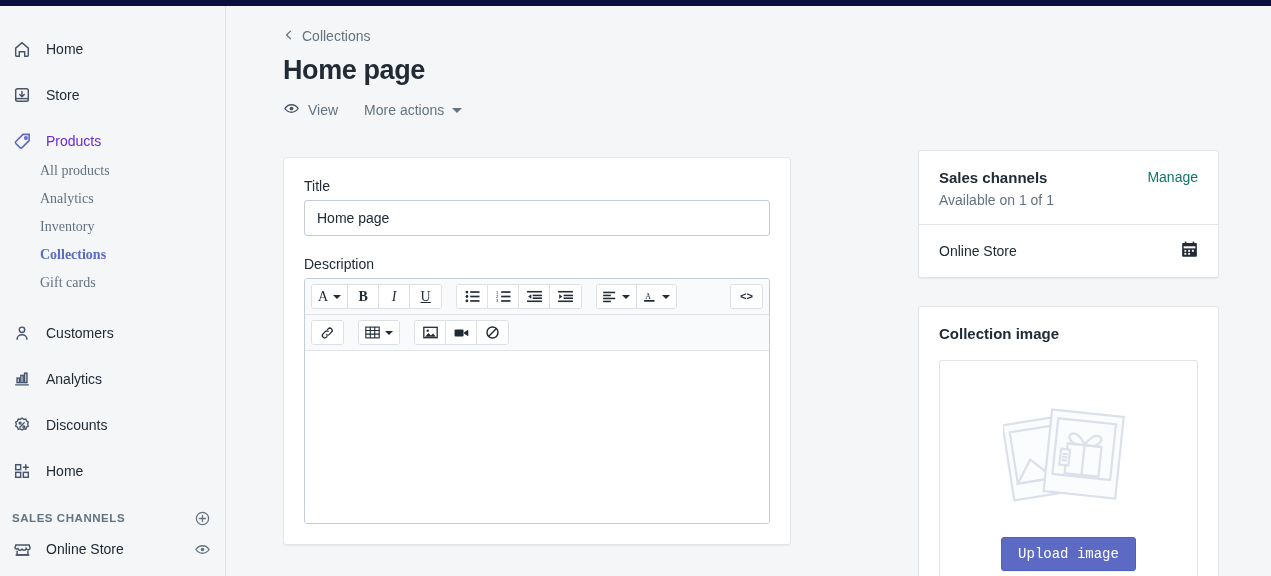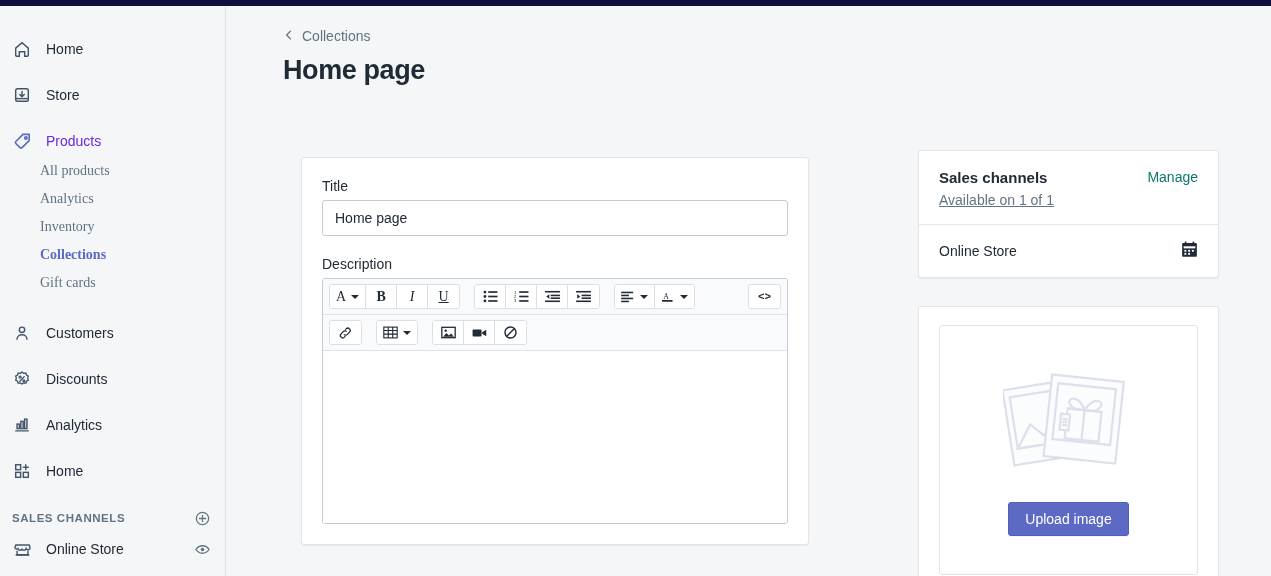--- a/index.html
+++ b/index.html
@@ -48,21 +48,21 @@
   }
   .breadcrumb .lbl { font-size:14px; color:#637381; }
   .page-title { margin:11px 0 0 57px; font-size:27px; font-weight:bold; letter-spacing:-.4px; color:#212b36; }
   .actions { display:flex; align-items:center; gap:26px; margin:14px 0 0 57px; }
   .act { display:inline-flex; align-items:center; gap:8px; cursor:pointer; }
   .act .lbl { font-size:14px; color:#637381; }
   .caret { width:0;height:0;border-left:5px solid transparent;border-right:5px solid transparent;border-top:5px solid #637381; }
 
   
   .card { background:#fff; border:1px solid #e3e6e9; border-radius:3px; box-shadow:0 1px 1px rgba(22,29,37,.06); }
-  .col-left { position:absolute; left:75px; top:151px; width:508px; }
+  .col-left { position:absolute; left:57px; top:151px; width:508px; }
   .col-right { position:absolute; left:692px; top:144px; width:301px; }
 
   .card-pad { padding:20px; }
   .field-label { font-size:14px; color:#212b36; margin-bottom:6px; }
   .text-input {
     width:100%; height:36px; border:1px solid #c4cdd5; border-radius:3px;
     padding:0 12px; font-size:14px; font-family:"Liberation Sans", sans-serif; color:#212b36;
     background:#fff; outline:none;
   }
 
@@ -78,32 +78,32 @@
   .tb-caret { width:0;height:0;border-left:4px solid transparent;border-right:4px solid transparent;border-top:4px solid #212b36; }
   .tb-spacer { flex:1; }
   .code-btn { font-family:"Liberation Mono", monospace; font-size:11px; font-weight:bold; color:#212b36; }
   .editor-body { height:172px; background:#fff; }
 
   
   .sc-head { padding:18px 20px 16px 20px; border-bottom:1px solid #e3e6e9; }
   .sc-title-row { display:flex; align-items:flex-start; justify-content:space-between; }
   .sc-title { font-size:15px; font-weight:bold; color:#212b36; }
   .sc-manage { font-size:14px; color:#0f766e; cursor:pointer; }
-  .sc-sub { font-size:14px; color:#637381; margin-top:6px;text-decoration:underline; }
+  .sc-sub { font-size:14px; color:#637381; margin-top:6px; }
   .sc-item { display:flex; align-items:center; justify-content:space-between; padding:16px 20px; }
   .sc-item .lbl { font-size:14px; color:#212b36; }
 
   .ci-title { font-size:15px; font-weight:bold; color:#212b36; padding:18px 20px 0 20px; }
   .ci-drop {
     margin:18px 20px 20px 20px; border:1px solid #e0e3e8; border-radius:3px; background:#fff;
     height:250px; display:flex; flex-direction:column; align-items:center; justify-content:center; gap:16px;
   }
   .upload-btn {
     background:#5c6ac4; color:#fff; border:1px solid #4f5ec0; border-radius:3px;
-    font-size:14px; font-family:Liberation Sans, sans-serif; padding:8px 16px; cursor:pointer;
+    font-size:14px; font-family:Liberation Mono, monospace; padding:8px 16px; cursor:pointer;
     box-shadow:0 1px 0 rgba(22,29,37,.05);
   }
 </style>
 </head>
 <body>
 
 <div class="topbar"></div>
 
 <div class="sidebar">
 
@@ -158,44 +158,44 @@
   <div style="height:6px"></div>
 
   <div class="nav-item">
     <span class="ico">
       <svg width="18" height="18" viewBox="0 0 20 20" fill="none" stroke="#46546b" stroke-width="1.6">
         <circle cx="10" cy="6.5" r="3"></circle>
         <path d="M4.5 17c0-3 2.5-5 5.5-5s5.5 2 5.5 5" stroke-linecap="round"></path>
       </svg>
     </span>
     <span class="lbl">Customers</span>
+  </div>
+
+  <div class="nav-item">
+    <span class="ico">
+      <svg width="18" height="18" viewBox="0 0 20 20" fill="none" stroke="#46546b" stroke-width="1.6">
+        <path d="M3 16.5h14" stroke-linecap="round"></path>
+        <rect x="4.5" y="9" width="2.6" height="5"></rect>
+        <rect x="8.7" y="6" width="2.6" height="8"></rect>
+        <rect x="12.9" y="3.5" width="2.6" height="10.5"></rect>
+      </svg>
+    </span>
+    <span class="lbl">Analytics</span>
   </div>
 
   <div class="nav-item">
     <span class="ico">
       <svg width="18" height="18" viewBox="0 0 20 20" fill="none" stroke="#46546b" stroke-width="1.5">
         <path d="M10 2.4l1.9 1.3 2.3-.3.8 2.2 2 1.2-.7 2.2.7 2.2-2 1.2-.8 2.2-2.3-.3L10 15.6l-1.9-1.3-2.3.3-.8-2.2-2-1.2.7-2.2L3 6.8l2-1.2.8-2.2 2.3.3z"></path>
         <path d="M7.6 12.4l4.8-4.8" stroke-linecap="round"></path>
         <circle cx="7.9" cy="7.9" r="1.05"></circle>
         <circle cx="12.1" cy="12.1" r="1.05"></circle>
       </svg>
     </span>
     <span class="lbl">Discounts</span>
-  </div>
-
-  <div class="nav-item">
-    <span class="ico">
-      <svg width="18" height="18" viewBox="0 0 20 20" fill="none" stroke="#46546b" stroke-width="1.6">
-        <path d="M3 16.5h14" stroke-linecap="round"></path>
-        <rect x="4.5" y="9" width="2.6" height="5"></rect>
-        <rect x="8.7" y="6" width="2.6" height="8"></rect>
-        <rect x="12.9" y="3.5" width="2.6" height="10.5"></rect>
-      </svg>
-    </span>
-    <span class="lbl">Analytics</span>
   </div>
 
   <div class="nav-item">
     <span class="ico">
       <svg width="18" height="18" viewBox="0 0 20 20" fill="none" stroke="#46546b" stroke-width="1.6">
         <rect x="3" y="3" width="5.5" height="5.5"></rect>
         <rect x="3" y="11.5" width="5.5" height="5.5"></rect>
         <rect x="11.5" y="11.5" width="5.5" height="5.5"></rect>
         <path d="M14.2 3v5.5M11.5 5.75H17" stroke-linecap="round"></path>
       </svg>
@@ -238,20 +238,35 @@
     <span>
       <svg width="12" height="12" viewBox="0 0 20 20" fill="none" stroke="#637381" stroke-width="2.2" stroke-linecap="round" stroke-linejoin="round">
         <path d="M12.5 3.5L6 10l6.5 6.5"></path>
       </svg>
     </span>
     <span class="lbl">Collections</span>
   </div>
 
   <h1 class="page-title">Home page</h1>
 
+  <div class="actions">
+    <span class="act">
+      <span>
+        <svg width="17" height="17" viewBox="0 0 20 20" fill="none" stroke="#46546b" stroke-width="1.5">
+          <path d="M2.2 10S5.2 5.6 10 5.6 17.8 10 17.8 10 14.8 14.4 10 14.4 2.2 10 2.2 10z"></path>
+          <circle cx="10" cy="10" r="2.2" fill="#46546b" stroke="none"></circle>
+        </svg>
+      </span>
+      <span class="lbl">View</span>
+    </span>
+    <span class="act">
+      <span class="lbl">More actions</span>
+      <span class="caret"></span>
+    </span>
+  </div>
 
   
   <div class="col-left">
     <div class="card">
       <div class="card-pad">
         <div class="field-label">Title</div>
         <input class="text-input" type="text" value="Home page" style="">
 
         <div class="field-label" style="margin-top:20px;">Description</div>
 
@@ -413,20 +428,21 @@
             <rect x="7.6" y="9.4" width="2" height="2" fill="#fff"></rect>
             <rect x="11.6" y="9.4" width="2" height="2" fill="#fff"></rect>
             <rect x="3.6" y="12.6" width="2" height="2" fill="#fff"></rect>
             <rect x="7.6" y="12.6" width="2" height="2" fill="#fff"></rect>
           </svg>
         </span>
       </div>
     </div>
 
     <div class="card" style="margin-top:28px;">
+      <div class="ci-title">Collection image</div>
       <div class="ci-drop">
         <span>
           <svg width="132" height="118" viewBox="0 0 132 118" fill="none" stroke="#dbe0ea" stroke-width="2.2">
             <g transform="rotate(-9 62 62)">
               <rect x="6" y="16" width="62" height="76" fill="#fbfcfe"></rect>
               <rect x="12" y="24" width="50" height="52" fill="none"></rect>
               <path d="M12 76l16-22 12 13 9-9 13 18z" fill="none"></path>
             </g>
             <g transform="rotate(6 70 60)">
               <rect x="44" y="12" width="72" height="82" fill="#fbfcfe"></rect>

